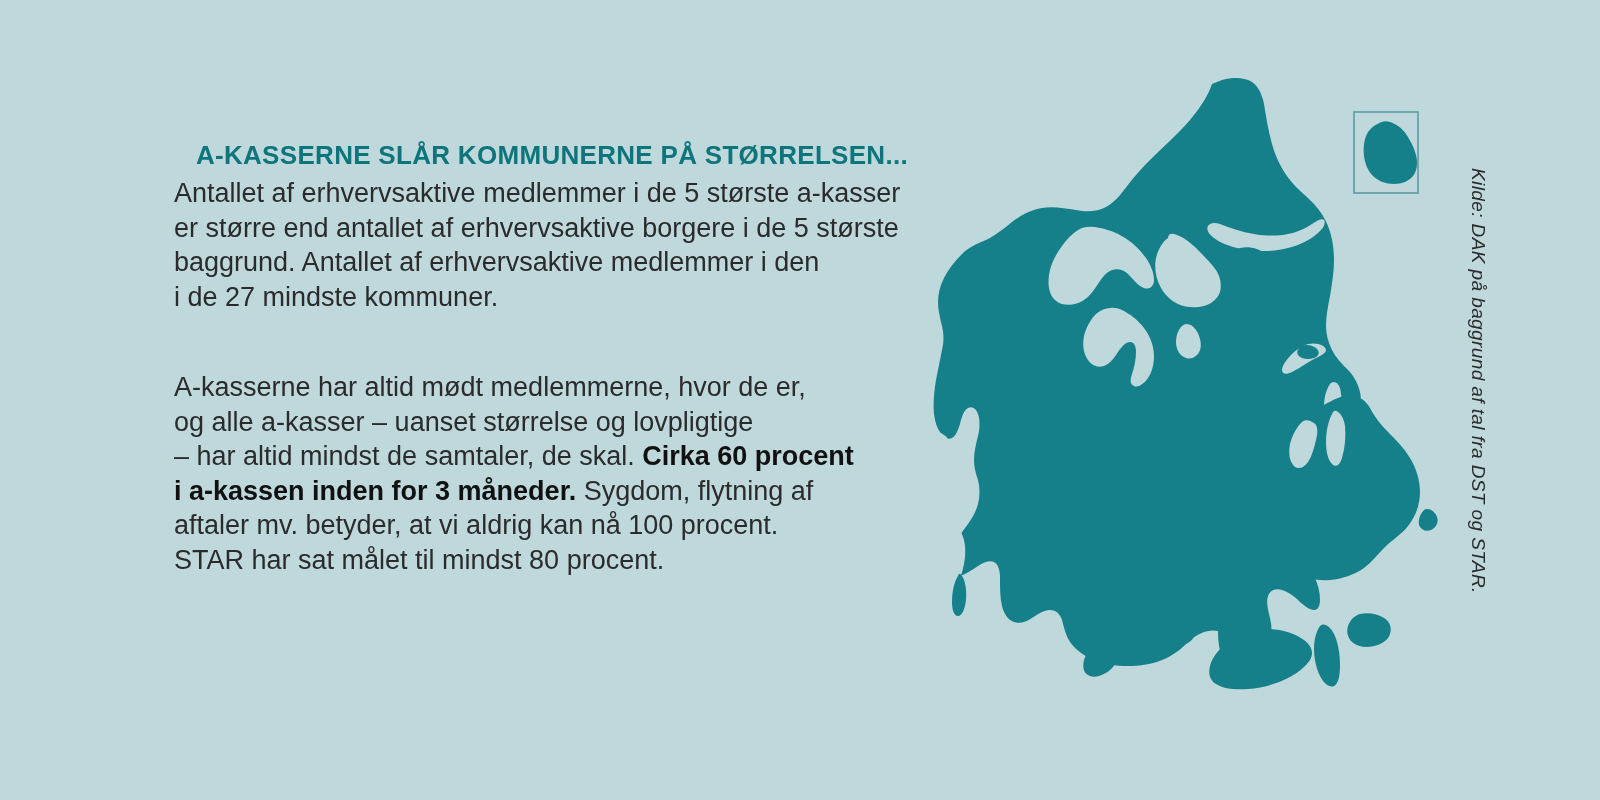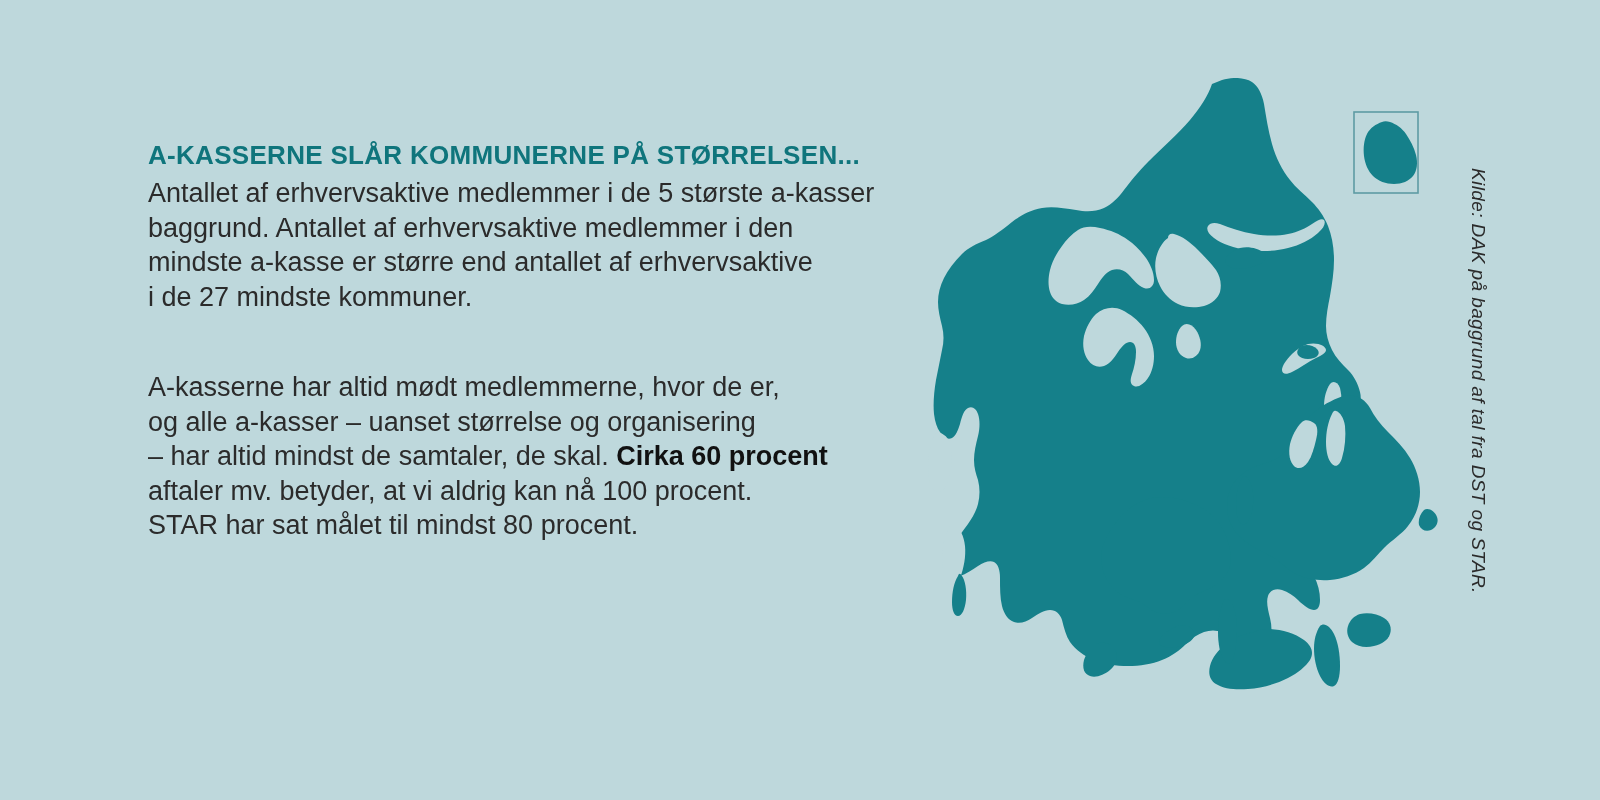--- a/index.html
+++ b/index.html
@@ -29,32 +29,33 @@
 
   .heading {
     color: #0f757c;
     font-weight: bold;
     font-size: 26px;
     letter-spacing: 0.3px;
     line-height: 34px;
     margin: 0 0 4px 0;
     white-space: nowrap;
     font-stretch: condensed;
+    text-align: right;
   }
 
   .body-text {
     color: #2b2b2b;
     font-size: 27px;
     line-height: 34.5px;
     margin: 0;
     font-weight: 400;
   }
   .body-text .b { font-weight: bold; color: #111111; }
 
-  .line { display: block; white-space: nowrap; }
+  .line { display: block; white-space: nowrap; margin-left: 26px; }
 
   
   .map-wrap {
     position: absolute;
     left: 890px;
     top: 78px;
     width: 600px;
     height: 630px;
   }
   .map-svg { display: block; width: 100%; height: 100%; }
@@ -78,31 +79,32 @@
 <body>
 
 <div id="poster">
 
   <div class="text-col">
 
     <div class="block">
       <h2 class="heading">A-KASSERNE SLÅR KOMMUNERNE PÅ STØRRELSEN...</h2>
       <p class="body-text">
         <span class="line">Antallet af erhvervsaktive medlemmer i de 5 største a-kasser</span>
+        <span class="line">er større end antallet af erhvervsaktive borgere i de 5 største</span>
         <span class="line">baggrund. Antallet af erhvervsaktive medlemmer i den</span>
-        <span class="line">mindste a-kasse er større end antallet af erhvervsaktive</span>
         <span class="line">i de 27 mindste kommuner.</span>
       </p>
     </div>
 
     <div class="block">
       <p class="body-text">
         <span class="line">A-kasserne har altid mødt medlemmerne, hvor de er,</span>
-        <span class="line">og alle a-kasser – uanset størrelse og organisering</span>
+        <span class="line">og alle a-kasser – uanset størrelse og lovpligtige</span>
         <span class="line"><span>– har altid mindst de samtaler, de skal. </span><span class="b">Cirka 60 procent</span></span>
+        <span class="line"><span class="b">i a-kassen inden for 3 måneder.</span><span> Sygdom, flytning af</span></span>
         <span class="line">aftaler mv. betyder, at vi aldrig kan nå 100 procent.</span>
         <span class="line">STAR har sat målet til mindst 80 procent.</span>
       </p>
     </div>
 
   </div>
 
   <div class="map-wrap">
     <svg class="map-svg" viewBox="0 0 600 630" xmlns="http://www.w3.org/2000/svg">
 

